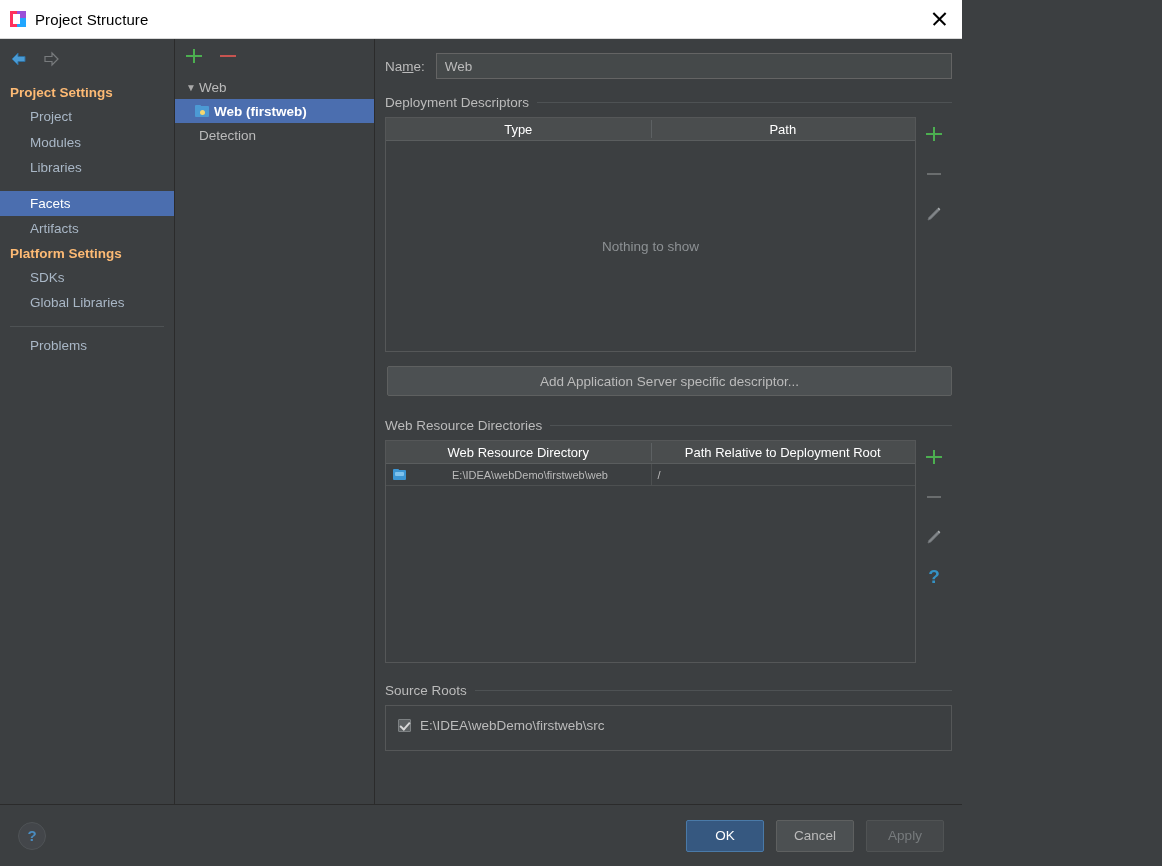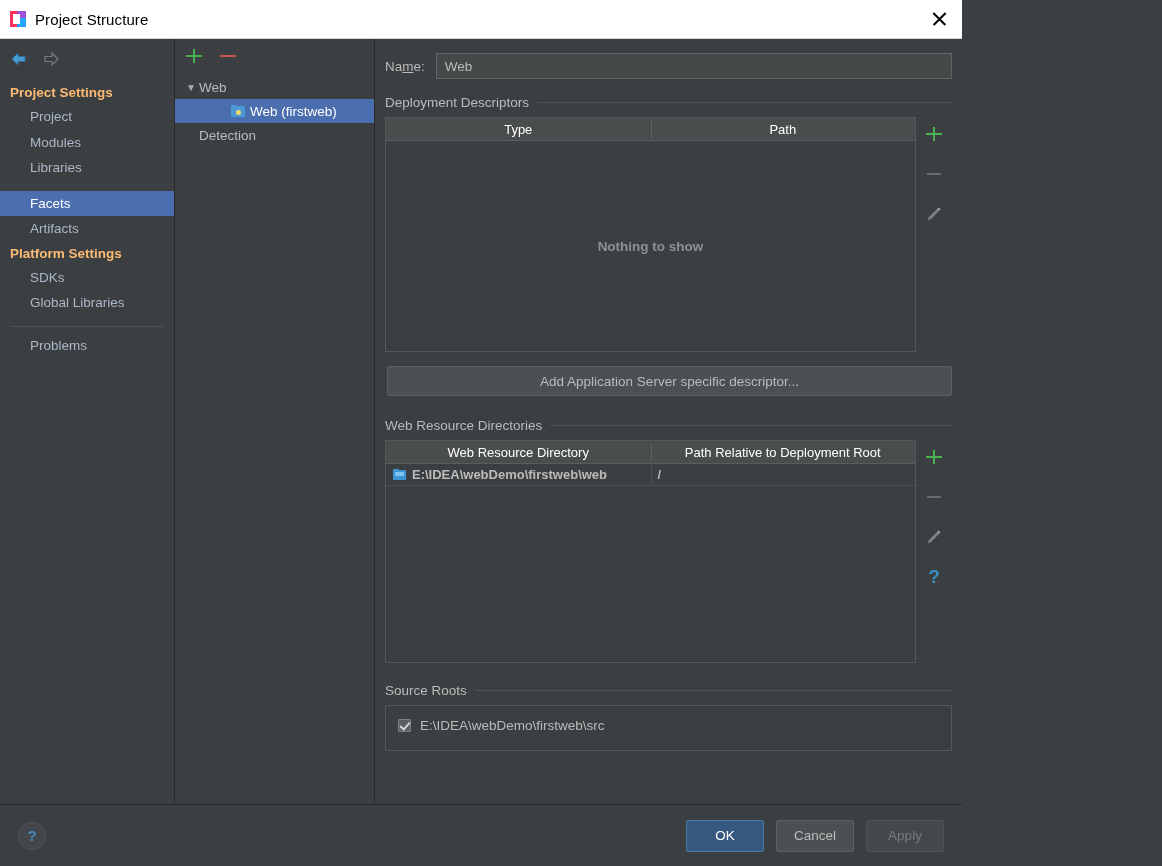--- a/index.html
+++ b/index.html
@@ -121,21 +121,21 @@
   .tree-row {
     display:flex; align-items:center; height: 24px;
     padding-left: 8px; cursor: pointer; color:#bbbbbb;
     font-size: 13.5px;
   }
   .tree-row.selected { background:#4b6eaf; color:#ffffff; }
   .tw {
     width: 16px; display:inline-block; text-align:center;
     color:#a9a9a9; font-size: 10px;
   }
-  .tree-indent { padding-left: 56px; }
+  .tree-indent { padding-left: 20px; font-weight: bold; }
   .facet-icon {
     width: 14px; height: 12px; position:relative;
     margin-right: 5px; flex:none;
   }
   .facet-icon .fbody {
     position:absolute; left:0; top:1px; width:14px; height:11px;
     background:#4c9ad4; border-radius:1px;
   }
   .facet-icon .ftab {
     position:absolute; left:0; top:0; width:6px; height:3px;
@@ -188,33 +188,34 @@
   .thead { display:flex; background:#4a4d4e; height: 22px;
     border-bottom:1px solid #5a5d5e; }
   .th {
     flex:1; display:flex; align-items:center; justify-content:center;
     color:#ffffff; font-size:13px; position:relative;
   }
   .th + .th::before {
     content:''; position:absolute; left:0; top:2px; bottom:2px;
     width:1px; background:#5d6163;
   }
-  .tbody { flex:1; position:relative;font-weight:bold; }
+  .tbody { flex:1; position:relative; }
   .empty-msg {
     position:absolute; left:0; right:0; top:50%;
     transform: translateY(-50%);
     text-align:center; color:#8d9194; font-size:13.5px;
   }
   .trow { display:flex; height:21px; align-items:center;
     border-bottom:1px solid #4d5051; cursor:pointer; }
   .tcell {
     flex:1; display:flex; align-items:center;
-    padding-left: 7px; color:#bbbbbb; font-size:13px;
+    padding-left: 7px; color:#bbbbbb; font-size:11px;
     overflow:hidden; white-space:nowrap; position:relative;
     height:100%;
+    gap:40px;
   }
   .tcell + .tcell::before {
     content:''; position:absolute; left:0; top:0; bottom:0;
     width:1px; background:#4d5051;
   }
   .dir-icon {
     width:13px; height:11px; margin-right:6px; flex:none;
     position:relative;
   }
   .dir-icon .dbody {

